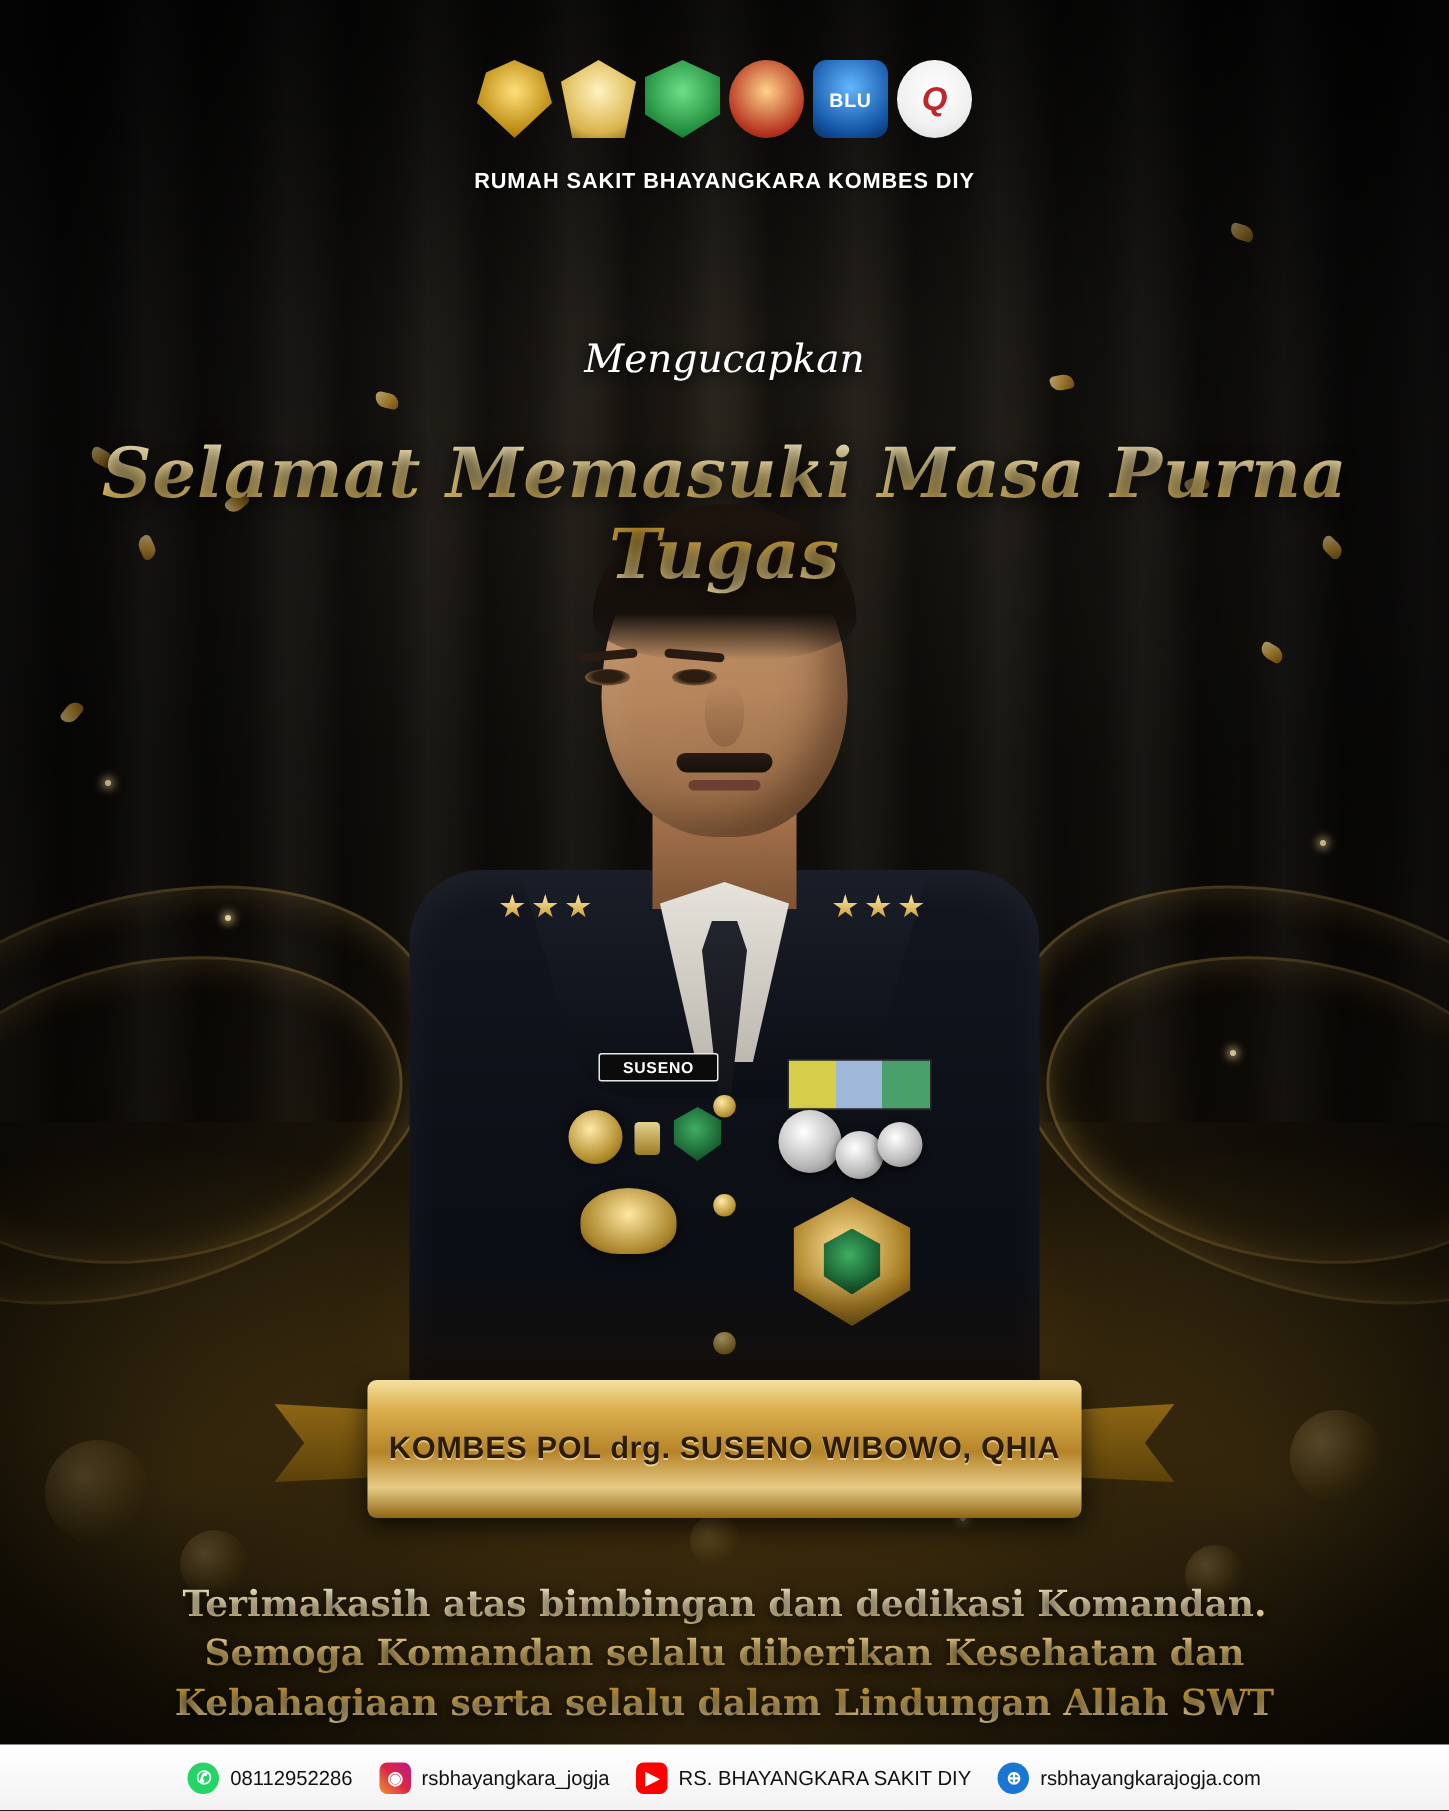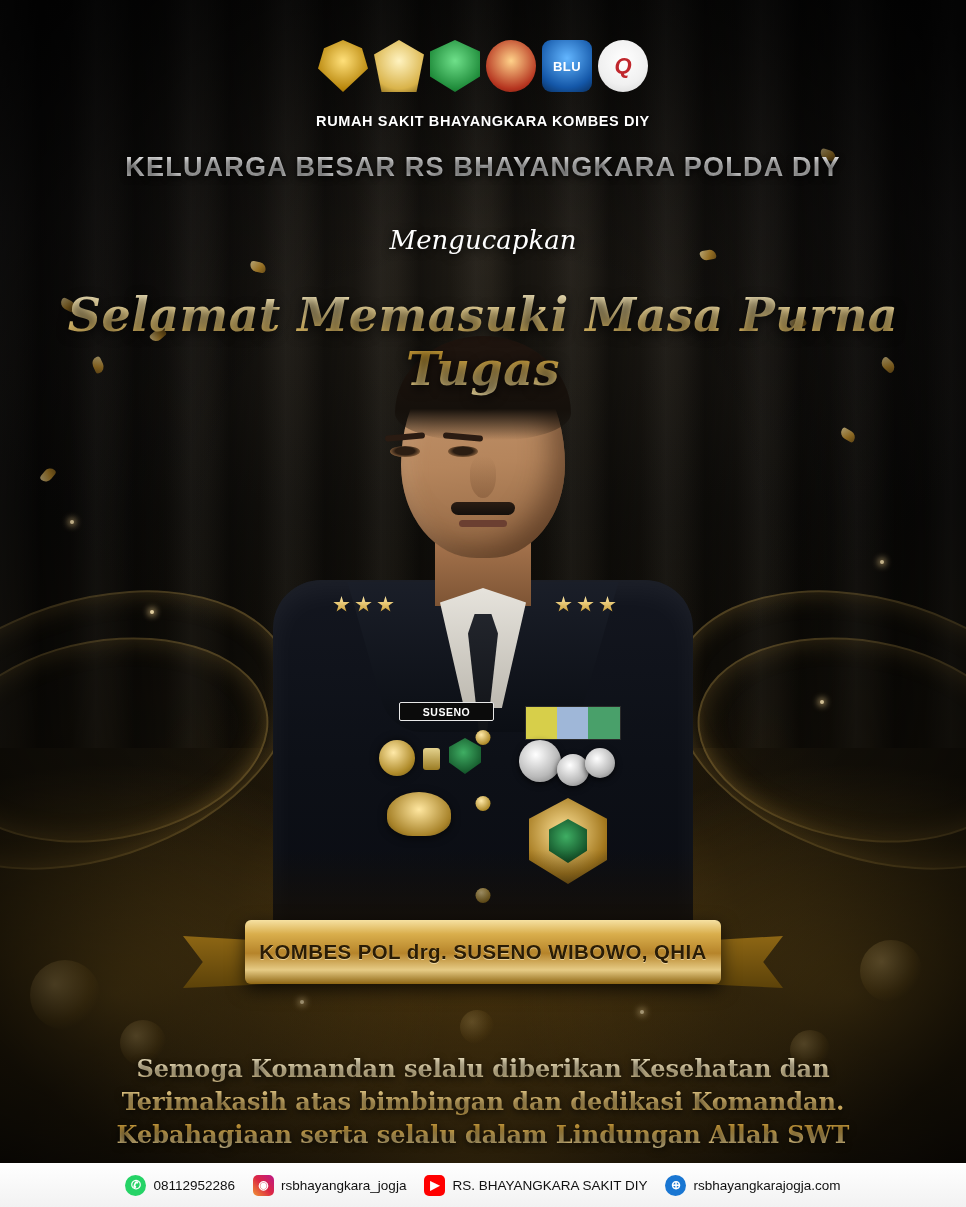--- a/index.html
+++ b/index.html
@@ -235,21 +235,21 @@
     clip-path: polygon(50% 0, 100% 12%, 72% 100%, 28% 100%, 0 12%);
   }
   .p-tie {
     position: absolute; left: 50%; transform: translateX(-50%);
     top: 284px; width: 30px; height: 122px;
     background: linear-gradient(180deg,#22252c,#101216);
     clip-path: polygon(22% 0, 78% 0, 100% 16%, 62% 100%, 38% 100%, 0 16%);
   }
   .p-nametag {
     position: absolute; left: 126px; top: 372px;
-    width: 95px; height: 19px;
+    width: 80px; height: 19px;
     background: #0b0b0b; border: 1.6px solid #e8e8e8; border-radius: 2px;
     color: #fff; font-size: 10.5px; font-weight: bold; letter-spacing: .5px;
     display: flex; align-items: center; justify-content: center;
   }
   .p-rank-l, .p-rank-r {
     position: absolute; top: 262px; width: 92px; height: 26px;
   }
   .p-rank-l { left: 60px; }
   .p-rank-r { right: 60px; }
   .star {
@@ -327,21 +327,21 @@
   }
   .banner-tail {
     position: absolute; top: 16px;
     width: 90px; height: 52px;
     background: linear-gradient(180deg,#8d6614,#5c4209);
   }
   .banner-tail.left { left: 0; clip-path: polygon(0 0, 100% 10%, 100% 92%, 0 100%, 22% 50%); }
   .banner-tail.right { right: 0; clip-path: polygon(0 10%, 100% 0, 78% 50%, 100% 100%, 0 92%); }
   .banner-main {
     position: absolute;
-    left: 62px; right: 62px; top: 0; height: 64px;
+    left: 62px; right: 62px; top: 0; height: 92px;
     background: linear-gradient(180deg,#f6e1a2 0%,#d9ae4c 22%,#b6842a 52%,#e6cb85 78%,#8e6614 100%);
     border-radius: 6px;
     box-shadow: 0 6px 18px rgba(0,0,0,0.7);
     display: flex; align-items: center; justify-content: center;
   }
   .banner-text {
     color: #2a1c05;
     font-size: 20.5px;
     font-weight: bold;
     letter-spacing: 0.4px;
@@ -442,21 +442,20 @@
     <div class="logo l5">
         <span>BLU</span>
       </div>
     <div class="logo l6">
         <span>Q</span>
       </div>
   </div>
 
   <div class="org-name">RUMAH SAKIT BHAYANGKARA KOMBES DIY</div>
 
-  <div class="line-keluarga">KELUARGA BESAR RS BHAYANGKARA POLDA DIY</div>
   <div class="line-mengucapkan">Mengucapkan</div>
   <div class="line-selamat">Selamat Memasuki Masa Purna Tugas</div>
 
   <div class="portrait">
     <div class="p-body"></div>
     <div class="p-collar-l"></div>
     <div class="p-collar-r"></div>
     <div class="p-neck"></div>
     <div class="p-shirt"></div>
     <div class="p-tie"></div>
@@ -505,22 +504,22 @@
 
   <div class="banner">
     <div class="banner-tail left"></div>
     <div class="banner-tail right"></div>
     <div class="banner-main">
       <div class="banner-text">KOMBES POL drg. SUSENO WIBOWO, QHIA</div>
     </div>
   </div>
 
   <div class="message">
+    <div>Terimakasih atas bimbingan dan dedikasi  Komandan.</div>
     <div>Semoga Komandan selalu diberikan Kesehatan dan</div>
-    <div>Terimakasih atas bimbingan dan dedikasi  Komandan.</div>
     <div>Kebahagiaan serta selalu dalam Lindungan Allah SWT</div>
   </div>
 
   <div class="footer">
     <div class="fitem">
       <div class="ficon wa">✆</div>
       <span class="txt">08112952286</span>
     </div>
     <div class="fitem">
       <div class="ficon ig">◉</div>

